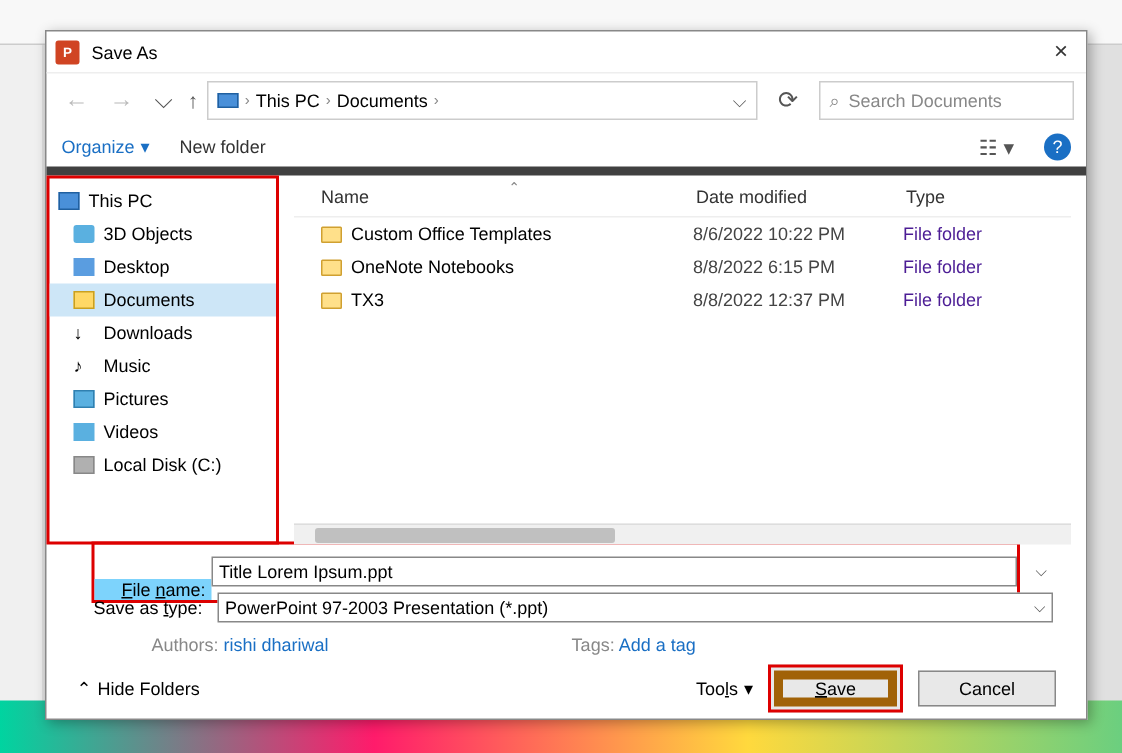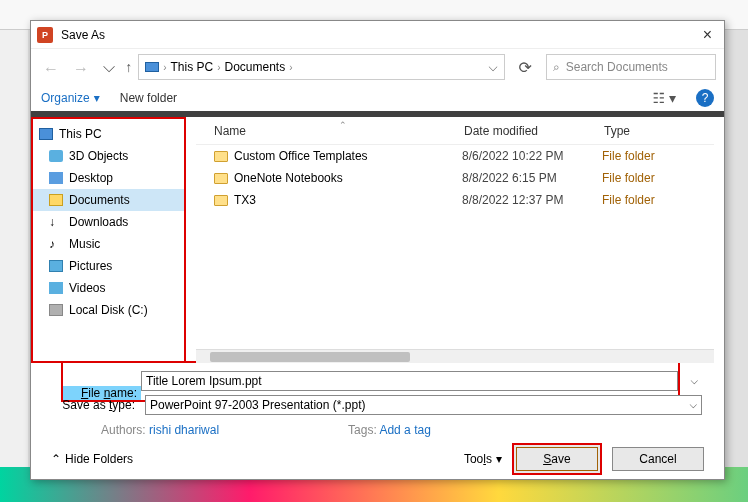--- a/index.html
+++ b/index.html
@@ -47,40 +47,40 @@
 .filelist { flex: 1; display: flex; flex-direction: column; padding: 0 10px; }
 .cols { display: flex; height: 28px; align-items: center; font-size: 12px; color: #333; border-bottom: 1px solid #eee; padding-left: 18px; }
 .cols > div:nth-child(1){ width: 250px; position: relative; }
 .cols > div:nth-child(2){ width: 140px; }
 .cols > div:nth-child(3){ flex: 1; }
 .sort-caret { position: absolute; top: -4px; left: 50%; font-size: 9px; color: #888; }
 .row { display: flex; height: 22px; align-items: center; font-size: 12px; padding-left: 18px; }
 .row .fico { width: 14px; height: 11px; background: #ffe08a; border: 1px solid #d0a030; margin-right: 6px; border-radius: 1px; }
 .row > div:nth-child(2){ width: 228px; }
 .row > div:nth-child(3){ width: 140px; color: #444; }
-.row > div:nth-child(4){ flex: 1; color: #a16207; }
+.row > div:nth-child(4){ flex: 1; color: #4c1d95; }
 .hscroll { position: absolute; bottom: 0; left: 0; right: 0; height: 14px; background: #f0f0f0; border-top: 1px solid #ddd; }
 .hscroll-thumb { position: absolute; left: 14px; width: 200px; top: 2px; height: 10px; background: #c0c0c0; border-radius: 2px; }
 .fl-wrap { position: relative; flex: 1; }
 .bottom-form { padding: 6px 22px 2px 30px; font-size: 12px; }
 .form-row { display: flex; align-items: center; height: 24px; gap: 6px; }
 .form-row label { width: 78px; text-align: right; padding-right: 4px; }
 .fname-box { border: 2px solid #d00; display: flex; align-items: center; flex: 1; }
 .fname-box label { background: #7dd3fc; margin-top: 23px; }
 .combo { flex: 1; border: 1px solid #888; height: 20px; padding: 0 4px; background: #fff; display: flex; align-items: center; font-size: 12px; }
 .combo .dd { margin-left: auto; color: #555; font-size: 10px; }
 .meta-row { display: flex; padding: 6px 0 0 40px; gap: 42px; font-size: 12px; }
 .meta-row .lbl { color: #888; }
 .meta-row .val { color: #1a6fc4; }
 .footer { height: 40px; display: flex; align-items: center; padding: 0 20px; gap: 10px; }
 .hide-fold { font-size: 12px; display: flex; align-items: center; gap: 4px; }
 .tools { font-size: 12px; display: flex; align-items: flex-start; gap: 4px; }
 .btn { width: 92px; height: 24px; border: 1px solid #888; background: #e8e8e8; font-size: 12px; display: flex; align-items: center; justify-content: center; cursor: pointer; }
 .btn.save-outer { border: 2px solid #d00; padding: 2px; width: 90px; height: 32px; }
-.btn.save-inner { border: 1px solid #a16207; background: #e8e8e8; width: 100%; height: 100%; display: flex; align-items: center; justify-content: center; text-decoration: underline; text-decoration-color: transparent; }
+.btn.save-inner { border: 6px solid #a16207; background: #e8e8e8; width: 100%; height: 100%; display: flex; align-items: center; justify-content: center; text-decoration: underline; text-decoration-color: transparent; }
 .btn.save-inner span { position: relative; }
 .btn.save-inner span::first-letter { text-decoration: underline; }
 .u { text-decoration: underline; }
 </style>
 </head>
 <body>
 
 <div class="bg-strip bg-top"></div>
 <div class="bg-left"></div>
 <div class="bg-bottom"></div>
@@ -210,21 +210,21 @@
     </div>
     <div class="form-row">
       <label>Save as <span class="u">t</span>ype:</label>
       <div class="combo">
         <span>PowerPoint 97-2003 Presentation (*.ppt)</span>
         <span class="dd">⌵</span>
       </div>
     </div>
     <div class="meta-row">
       <div><span class="lbl">Authors:</span> <span class="val">rishi dhariwal</span></div>
-      <div style="margin-left:87px"><span class="lbl">Tags:</span> <span class="val">Add a tag</span></div>
+      <div style="margin-left:120px"><span class="lbl">Tags:</span> <span class="val">Add a tag</span></div>
     </div>
   </div>
 
   <div class="footer">
     <div class="hide-fold">
       <span>⌃</span>
       <span>Hide Folders</span>
     </div>
     <div class="spacer"></div>
     <div class="tools">

